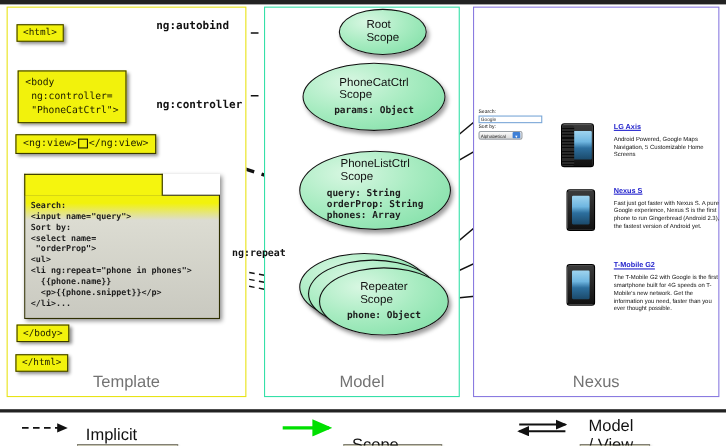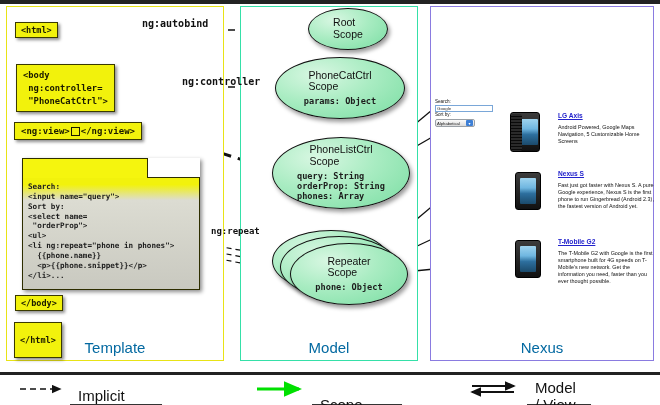--- a/index.html
+++ b/index.html
@@ -11,35 +11,35 @@
   }
   #stage{position:absolute;left:0;top:0;width:660px;height:405px;}
 
   
   .col{position:absolute;top:6px;height:355px;background:#fff;box-sizing:border-box;}
   .col.template{left:6px;width:218px;border:1.5px solid #e8e316;}
   .col.model{left:240px;width:178px;border:1.5px solid #35e0a8;}
   .col.view{left:430px;width:224px;border:1.5px solid #8a7be0;}
   .col-label{
     position:absolute;bottom:4px;left:0;width:100%;
-    text-align:center;font-size:15px;color:#0369a1;font-weight:400;
+    text-align:center;font-size:15px;color:#737373;font-weight:400;
   }
 
   
   .ybox{
     position:absolute;background:#f2f20c;border:1.4px solid #3a3a00;
     box-shadow:2px 2px 3px rgba(0,0,0,.45);
-    font-family:"DejaVu Sans Mono",monospace;font-weight:bold;
+    font-family:"DejaVu Sans Mono",monospace;font-weight:normal;
     color:#1a1a00;box-sizing:border-box;white-space:pre;
   }
   #html-open{left:15px;top:22px;padding:2px 5px;font-size:8.5px;}
   #body-open{left:16px;top:64px;padding:4px 6px;font-size:8.8px;line-height:1.45;}
   #ngview-el{left:14px;top:122px;padding:3px 6px;font-size:9px;}
   #body-close{left:15px;top:295px;padding:2px 5px;font-size:8.5px;}
-  #html-close{left:14px;top:322px;padding:12px 5px;font-size:8.5px;}
+  #html-close{left:14px;top:322px;padding:2px 5px;font-size:8.5px;}
   .emptybox{
     display:inline-block;width:7px;height:7px;border:1.3px solid #1a1a00;
     background:#f2f20c;vertical-align:middle;margin:0 1px;
   }
 
   
   #note{
     position:absolute;left:22px;top:158px;width:178px;height:132px;
     box-shadow:2px 2px 4px rgba(0,0,0,.45);
   }
@@ -125,21 +125,21 @@
   .pdesc{
     position:absolute;font-size:5.4px;color:#111;line-height:1.28;width:96px;
   }
 
   
   .conn-label{
     position:absolute;font-family:"DejaVu Sans Mono",monospace;
     font-weight:bold;color:#111;
   }
   #lbl-autobind{left:142px;top:18px;font-size:10px;}
-  #lbl-controller{left:142px;top:76px;font-size:10px;margin-left:40px;}
+  #lbl-controller{left:142px;top:90px;font-size:10px;}
   #lbl-ngview{left:172px;top:124px;font-size:11px;}
   #lbl-repeat{left:211px;top:226px;font-size:9px;}
 
   
   #legend{
     position:absolute;left:0;top:372px;width:660px;height:33px;
     background:#fff;
   }
   #legend-rule{position:absolute;left:0;top:0;width:660px;height:3px;background:#222;}
   .lg-item{position:absolute;top:8px;height:17px;}

